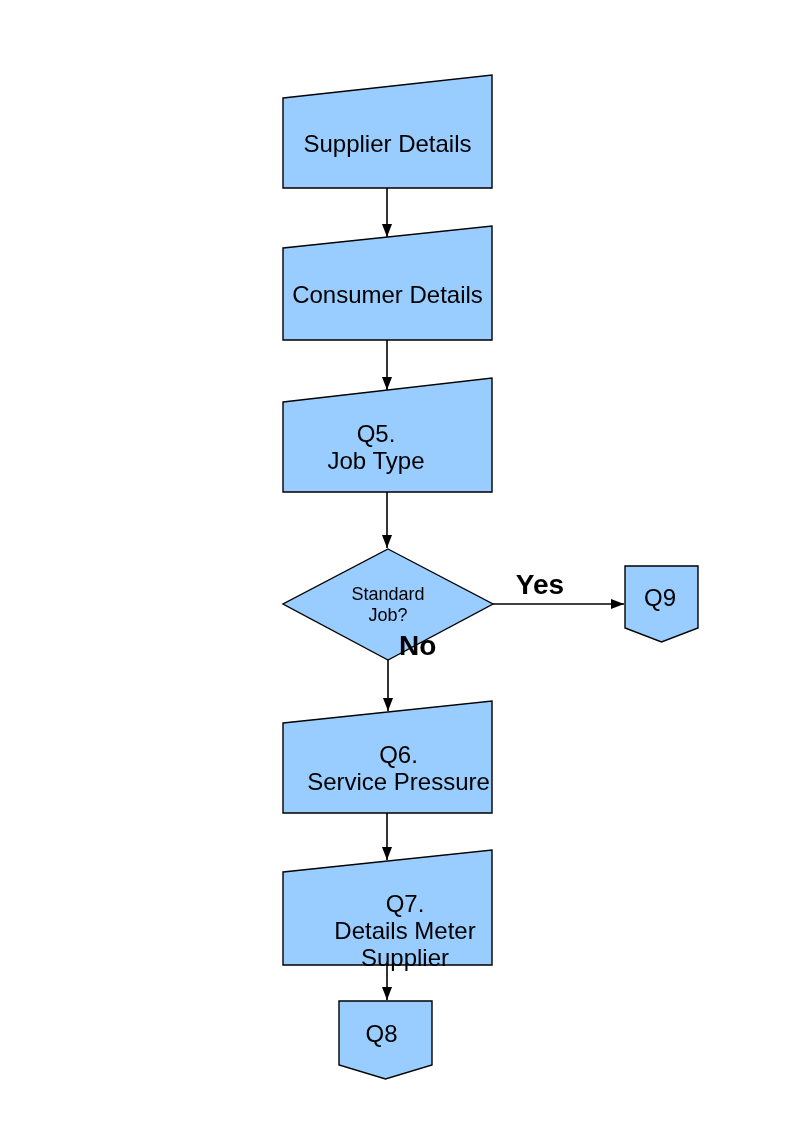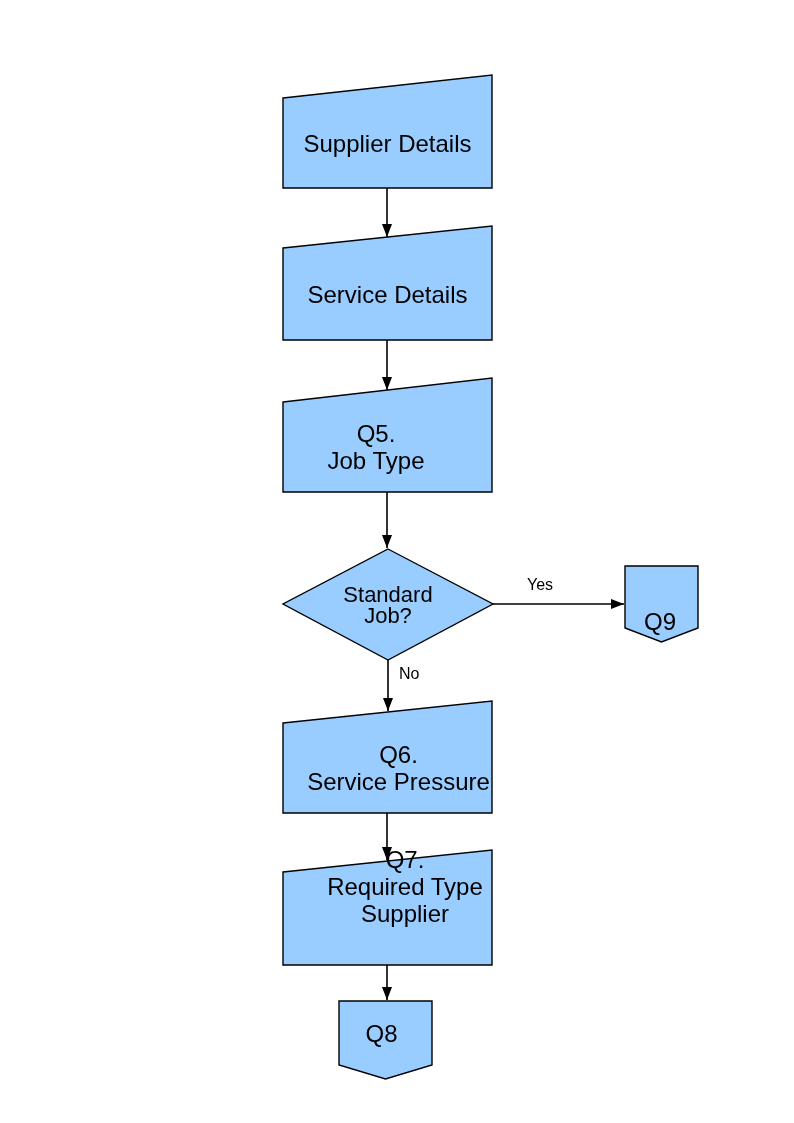--- a/index.html
+++ b/index.html
@@ -45,30 +45,31 @@
     align-items:center;
     justify-content:center;
     text-align:center;
     font-size:24px;
     line-height:27px;
     color:var(--text);
     pointer-events:none;
     white-space:nowrap;
   }
   .lbl.decision-text{
-    font-size:22px;
+    font-size:18px;
     line-height:21px;
   }
   .edge-lbl{
     position:absolute;
-    font-size:16px;
+    font-size:28px;
     line-height:26px;
     color:var(--text);
     pointer-events:none;
     white-space:nowrap;
+    font-weight:bold;
   }
 </style>
 </head>
 <body>
 
 <div class="page">
 
   <svg class="diagram-svg" viewBox="0 0 794 1123" width="794" height="1123" xmlns="http://www.w3.org/2000/svg">
     <defs>
       <marker id="arrowhead" markerUnits="userSpaceOnUse" markerWidth="14" markerHeight="10" refX="13" refY="5" orient="auto">
@@ -93,44 +94,44 @@
     <line class="connector" x1="387" y1="340" x2="387" y2="390" marker-end="url(#arrowhead)"></line>
     <line class="connector" x1="387" y1="492" x2="387" y2="548" marker-end="url(#arrowhead)"></line>
     <line class="connector" x1="493" y1="604" x2="624" y2="604" marker-end="url(#arrowhead)"></line>
     <line class="connector" x1="388" y1="660" x2="388" y2="711" marker-end="url(#arrowhead)"></line>
     <line class="connector" x1="387" y1="813" x2="387" y2="860" marker-end="url(#arrowhead)"></line>
     <line class="connector" x1="387" y1="965" x2="387" y2="1000" marker-end="url(#arrowhead)"></line>
   </svg>
 
   <div class="lbl" style="left:283px;top:98px;width:209px;height:90px">Supplier Details</div>
 
-  <div class="lbl" style="left:283px;top:248px;width:209px;height:92px">Service Details</div>
+  <div class="lbl" style="left:283px;top:248px;width:209px;height:92px">Consumer Details</div>
 
   <div class="lbl" style="left:283px;top:402px;width:186px;height:90px">
     <div>Q5.</div>
     <div>Job Type</div>
   </div>
 
   <div class="lbl decision-text" style="left:283px;top:549px;width:210px;height:111px">
     <div>Standard</div>
     <div>Job?</div>
   </div>
 
-  <div class="lbl" style="left:625px;top:590px;width:70px;height:62px">Q9</div>
+  <div class="lbl" style="left:625px;top:566px;width:70px;height:62px">Q9</div>
 
   <div class="lbl" style="left:294px;top:723px;width:209px;height:90px">
     <div>Q6.</div>
     <div>Service Pressure</div>
   </div>
 
-  <div class="lbl" style="left:283px;top:840px;width:244px;height:93px">
+  <div class="lbl" style="left:283px;top:884px;width:244px;height:93px">
     <div>Q7.</div>
-    <div>Required Type</div>
+    <div>Details Meter</div>
     <div>Supplier</div>
   </div>
 
   <div class="lbl" style="left:339px;top:1001px;width:85px;height:64px">Q8</div>
 
   <div class="edge-lbl" style="left:510px;top:572px;width:60px;text-align:center">Yes</div>
 
-  <div class="edge-lbl" style="left:399px;top:661px">No</div>
+  <div class="edge-lbl" style="left:399px;top:633px">No</div>
 
 </div>
 
 </body></html>

